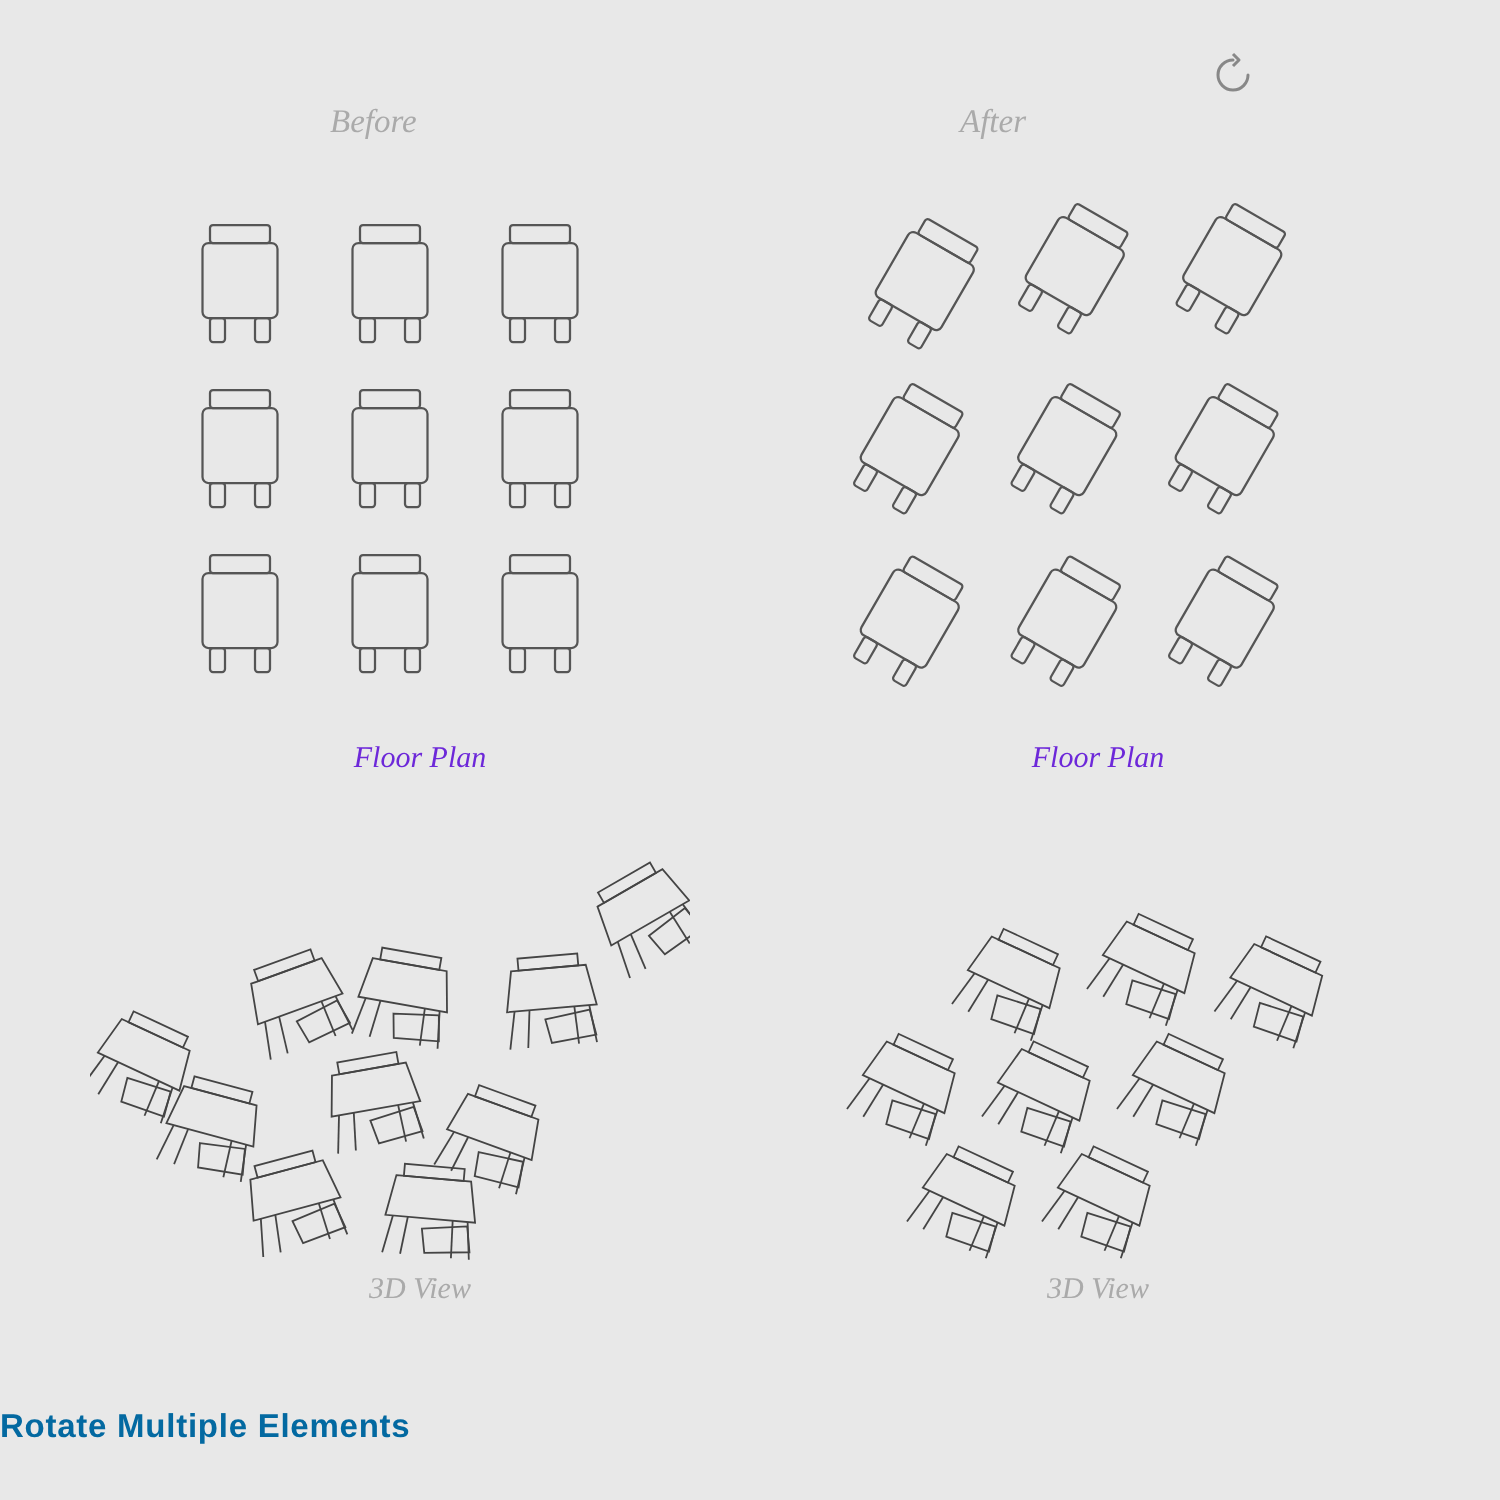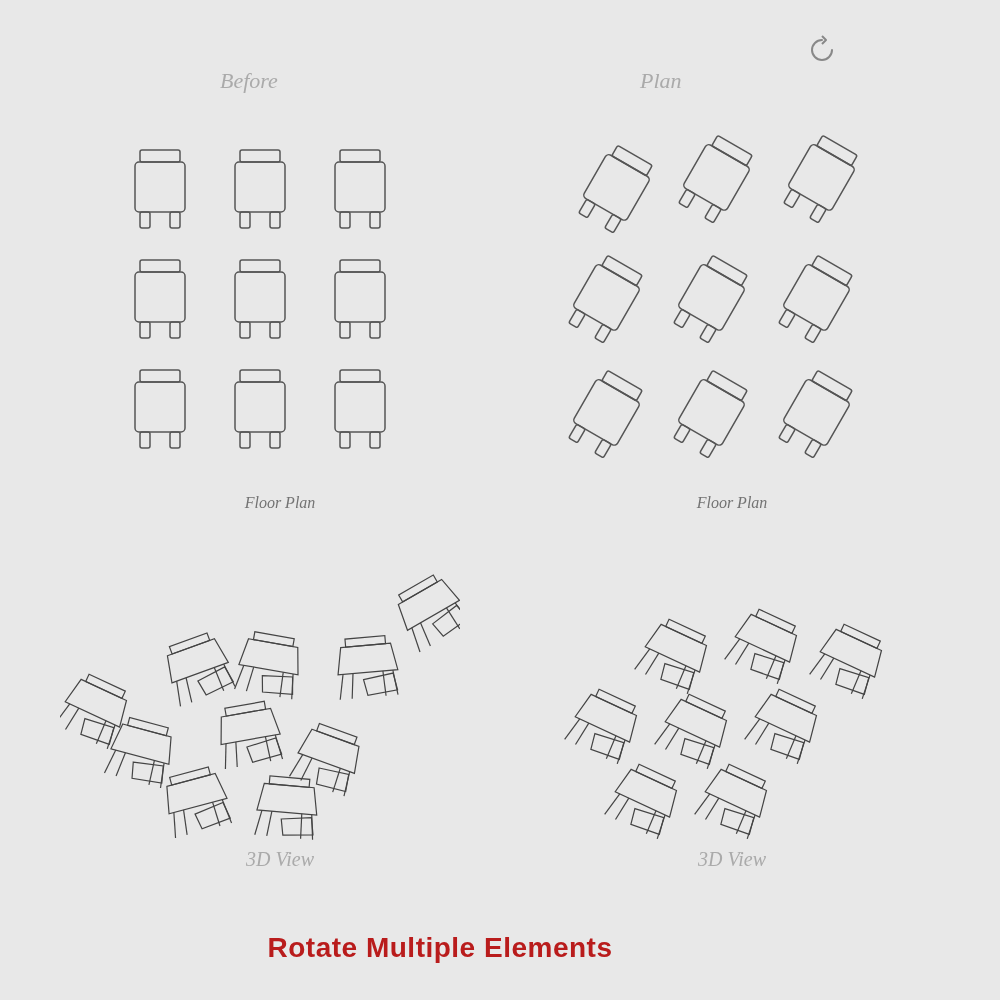--- a/index.html
+++ b/index.html
@@ -44,22 +44,22 @@
 
     .label-after {
       top: 68px;
       left: 640px;
     }
 
     
     .floor-plan-label {
       position: absolute;
       font-style: italic;
-      font-size: 16px;
-      color: #737373;
+      font-size: 20px;
+      color: #6d28d9;
       font-family: Georgia, serif;
     }
 
     .floor-plan-before {
       top: 494px;
       left: 200px;
       width: 160px;
       text-align: center;
     }
 
@@ -91,42 +91,42 @@
       left: 652px;
       width: 160px;
     }
 
     
     .main-title {
       position: absolute;
       bottom: 36px;
       left: 0;
       right: 0;
-      text-align: center;
-      font-size: 28px;
+      text-align: left;
+      font-size: 22px;
       font-weight: bold;
-      color: #b91c1c;
+      color: #0369a1;
       font-family: Arial, Helvetica, sans-serif;
       letter-spacing: 0.5px;
     }
   </style>
 </head>
 <body>
 
 <div class="page-container">
 
   <div class="reload-icon">
     <svg viewBox="0 0 36 36" fill="none" stroke="#888" stroke-width="2">
       <path d="M28 18 A10 10 0 1 1 18 8" stroke-linecap="round"></path>
       <polyline points="18,4 22,8 18,12" fill="none" stroke="#888" stroke-width="2" stroke-linejoin="round"></polyline>
     </svg>
   </div>
 
   <div class="section-label label-before">Before</div>
-  <div class="section-label label-after">Plan</div>
+  <div class="section-label label-after">After</div>
 
   <svg style="position:absolute;top:130px;left:100px;width:320px;height:360px;" viewBox="0 0 320 360">
 
     <g transform="translate(30,20)">
       <rect x="10" y="0" width="40" height="12" rx="2" fill="none" stroke="#555" stroke-width="1.5"></rect>
       <rect x="5" y="12" width="50" height="50" rx="4" fill="none" stroke="#555" stroke-width="1.5"></rect>
       <rect x="10" y="62" width="10" height="16" rx="2" fill="none" stroke="#555" stroke-width="1.5"></rect>
       <rect x="40" y="62" width="10" height="16" rx="2" fill="none" stroke="#555" stroke-width="1.5"></rect>
     </g>
 

